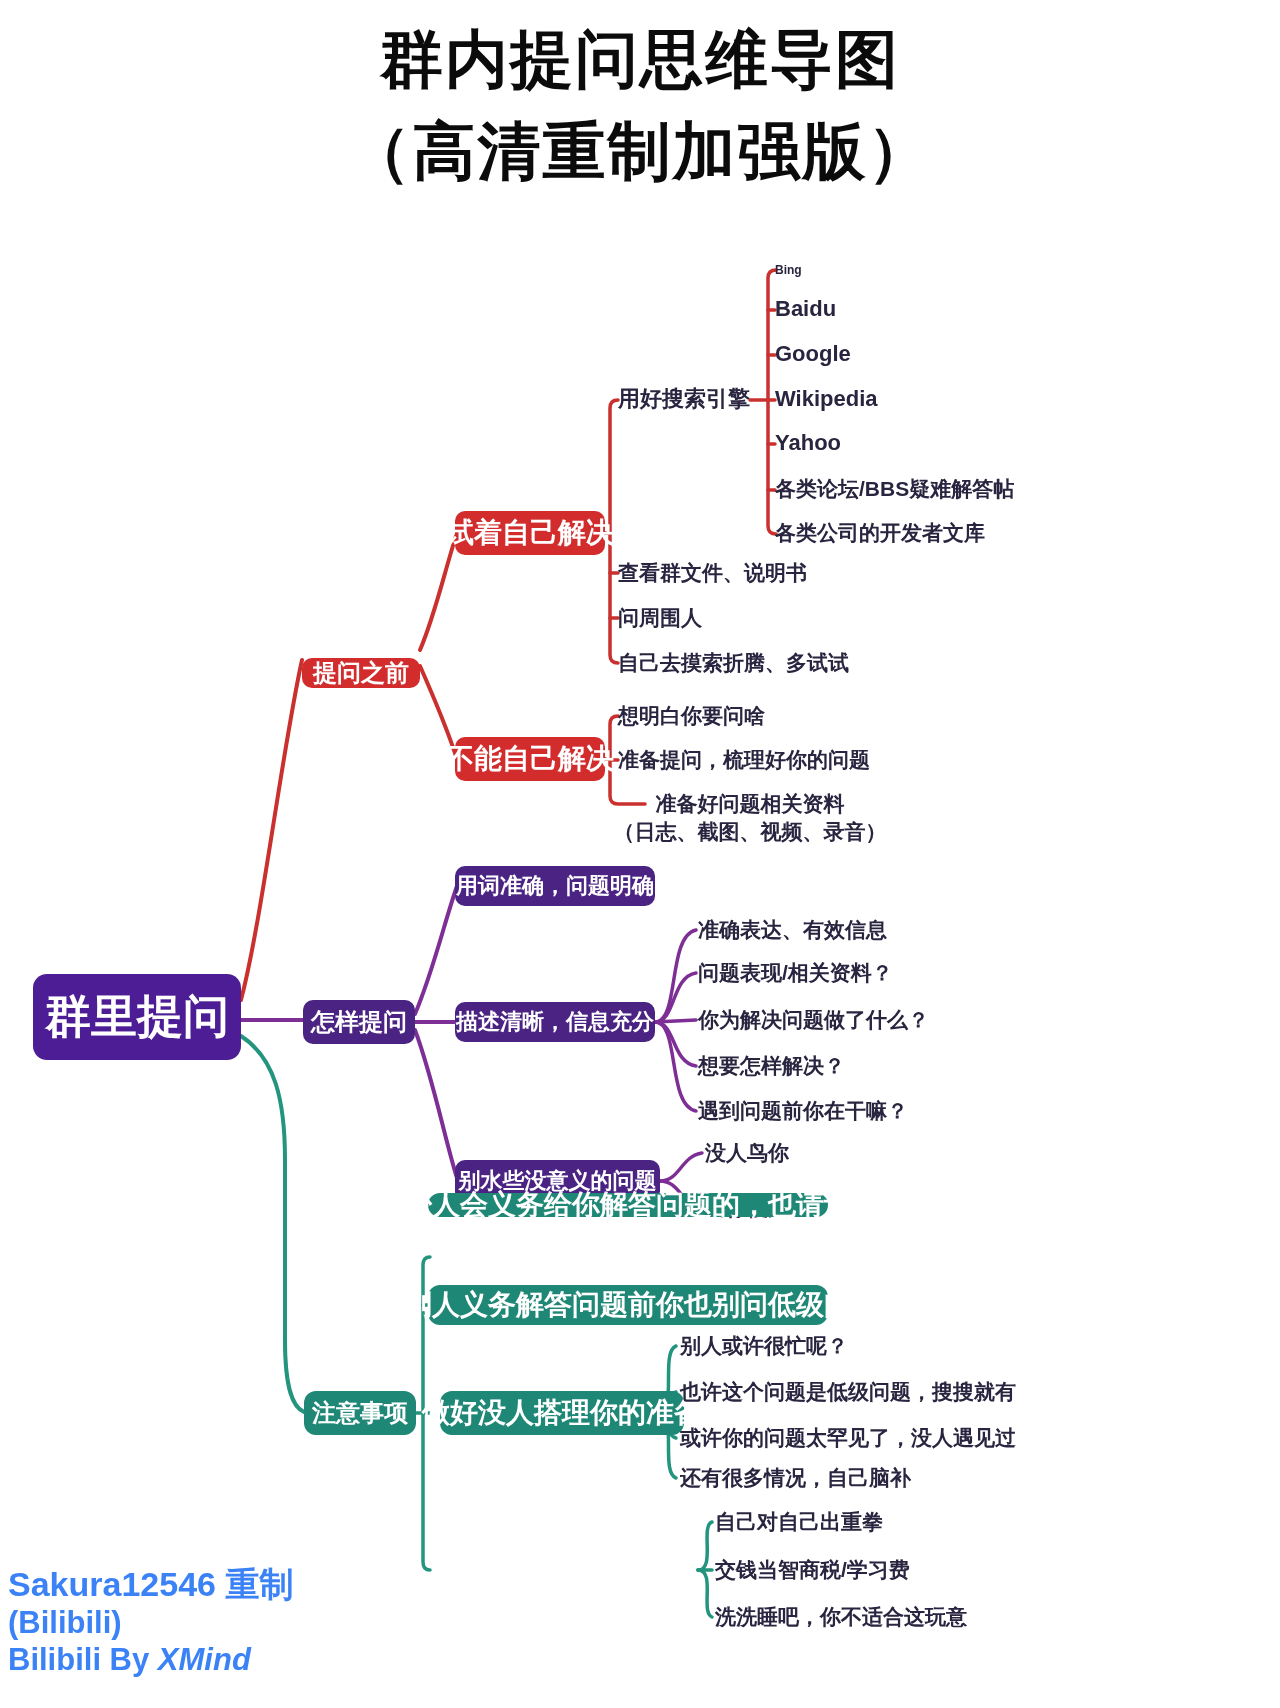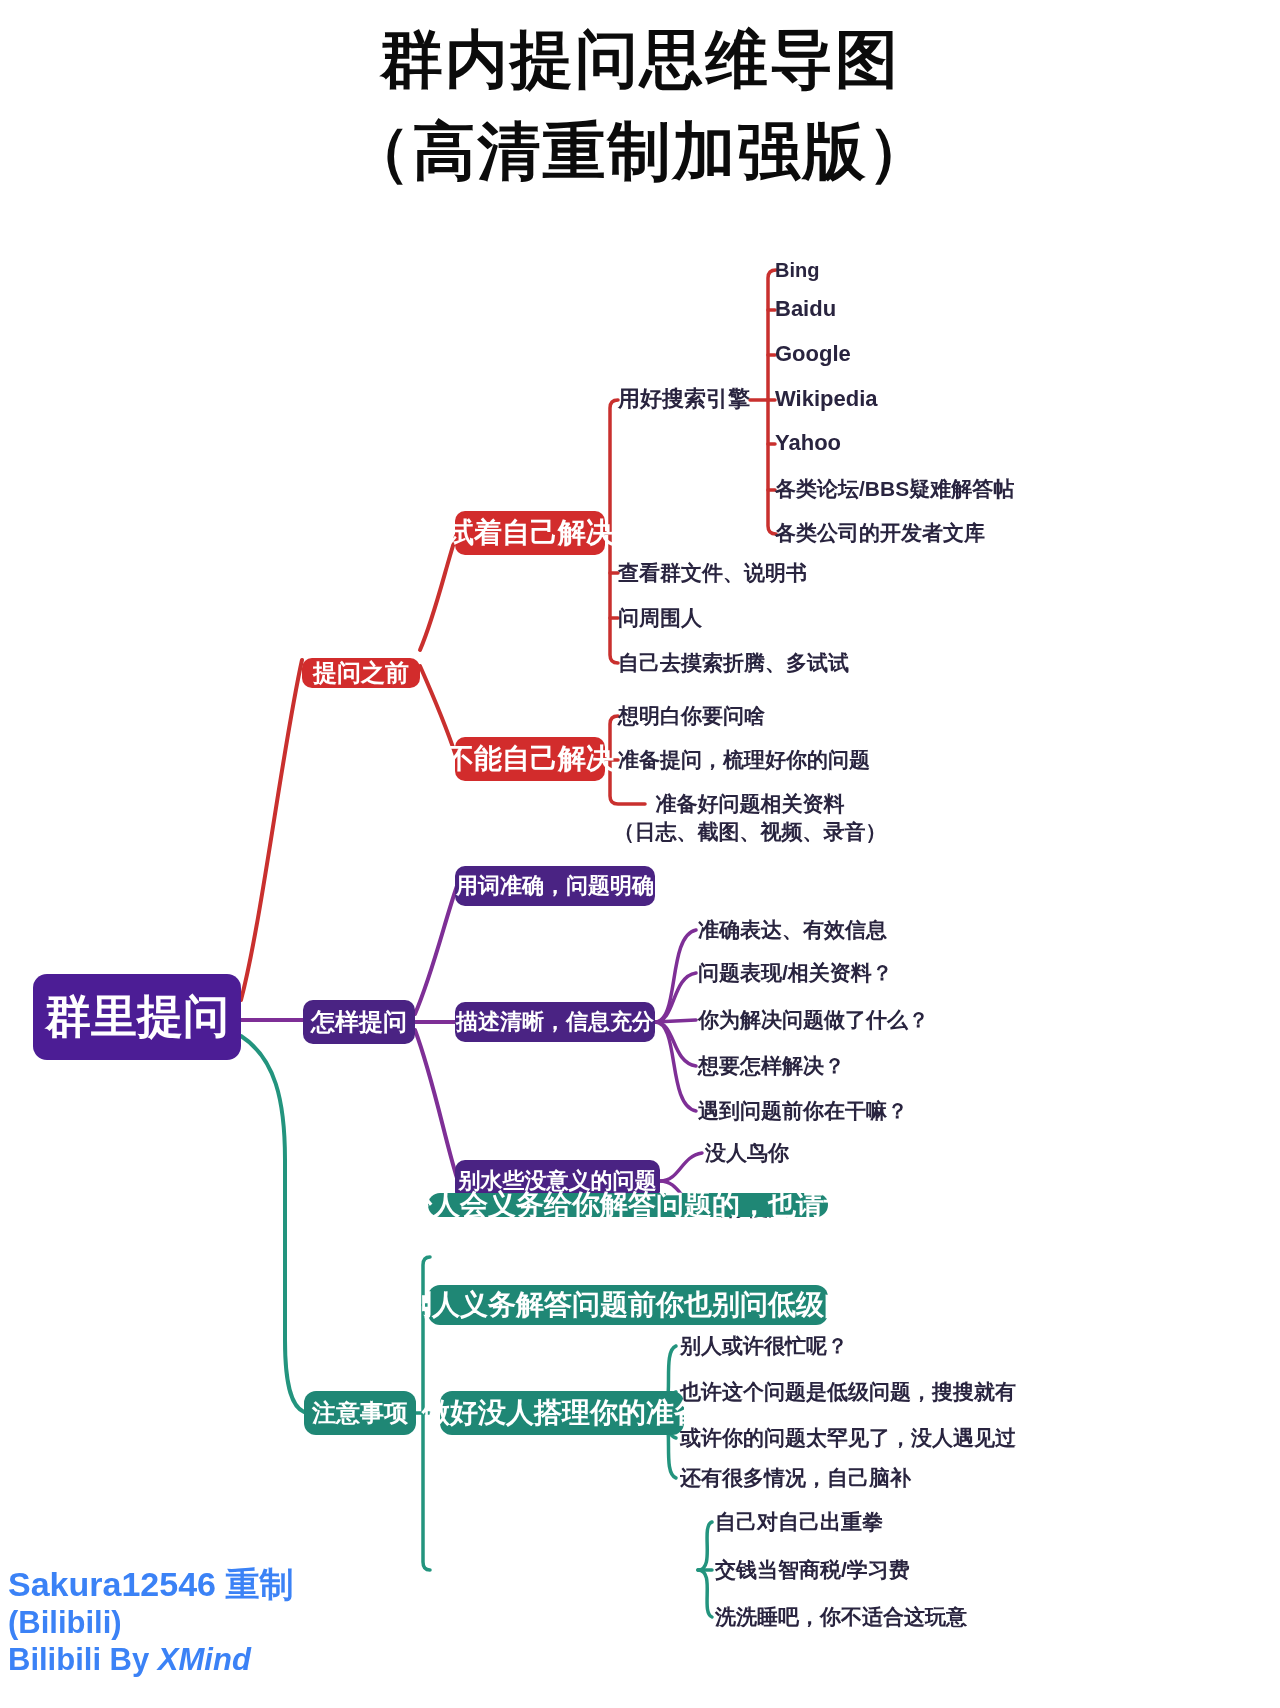--- a/index.html
+++ b/index.html
@@ -12,21 +12,21 @@
   .node{position:absolute;display:flex;align-items:center;justify-content:center;
        color:#ffffff;font-weight:700;white-space:nowrap;border-radius:10px;}
   .root{background:#4c1d95;font-size:46px;font-weight:800;border-radius:14px;}
   .red{background:#d22c2c;}
   .purple{background:#4a2383;}
   .teal{background:#1f8775;border-radius:12px;}
   .f24{font-size:24px;} .f23{font-size:28px;} .f22{font-size:22px;}
   .item{position:absolute;font-weight:700;color:#29243f;font-size:21px;
        line-height:26px;white-space:nowrap;}
   .item.big{font-size:22px;}
-  .item.small{font-size:20px;line-height:22px;}
+  .item.small{font-size:12px;line-height:22px;}
   .materials{position:absolute;left:600px;top:790px;width:300px;text-align:center;
        font-weight:700;color:#29243f;font-size:21px;line-height:28px;}
   .footer-line{position:absolute;left:8px;color:#3b82f6;font-weight:800;line-height:1.1;}
   .fl1{top:1566px;font-size:34px;}
   .fl2{top:1606px;font-size:31px;}
   .fl3{top:1643px;font-size:31px;}
   .brand{font-style:italic;font-weight:900;}
 </style>
 </head>
 <body>

